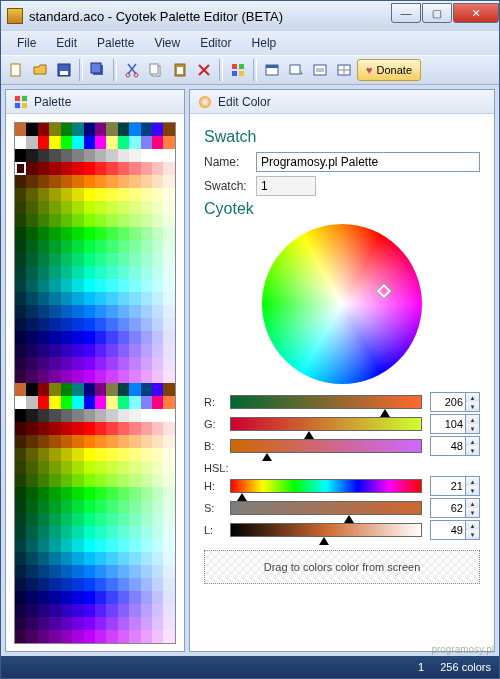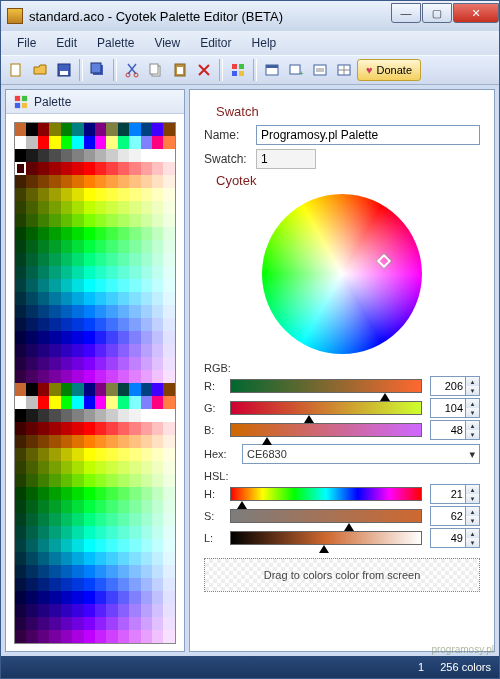--- a/index.html
+++ b/index.html
@@ -23,21 +23,21 @@
   .panel.left { width:180px; }
   .panel.right { flex:1; }
   .tabhdr { height:24px; background:linear-gradient(#f0f5fc,#e0e8f5); border-bottom:1px solid #bfcee2; display:flex; align-items:center; padding:0 8px; gap:6px; font-size:12px; color:#1a2a4a; }
   .tabhdr .ticon { width:14px; height:14px; }
   .palbody { flex:1; padding:8px; overflow:hidden; }
   .colorgrid { border:1px solid #888; }
   .grow { display:flex; }
   .grow div { flex:1; height:13px; }
   .sel { outline:2px solid #fff; outline-offset:-2px; box-shadow:0 0 0 1px #000 inset; }
   .editbody { flex:1; padding:10px 14px; overflow:hidden; font-size:12px; color:#333; }
-  .sect { color:#7f1d1d; font-size:13px; margin:4px 12px 6px; }
+  .sect { color:#0f766e; font-size:16px; margin:4px 0 6px; }
   .frow { display:flex; align-items:center; margin:4px 0; gap:8px; }
   .frow label { width:44px; text-align:left; color:#333; }
   .txt { flex:1; height:20px; border:1px solid #7a9ac0; padding:0 4px; font-size:12px; }
   .idx { width:60px; height:20px; border:1px solid #bbb; background:#f4f4f4; padding:0 4px; font-size:12px; }
   .wheel { width:160px; height:160px; border-radius:50%; margin:6px auto 8px; position:relative;
     background: conic-gradient(from 90deg, #f0f, #00f, #0ff, #0f0, #ff0, #f00, #f0f); }
   .wheel::after { content:""; position:absolute; inset:0; border-radius:50%; background:radial-gradient(circle,#fff 0%,rgba(255,255,255,0) 70%); }
   .marker { position:absolute; width:10px; height:10px; transform:translate(-50%,-50%) rotate(45deg); border:2px solid #fff; box-shadow:0 0 0 1px #555; }
   .chlabel { font-size:11px; color:#333; margin:6px 0 2px; }
   .chrow { display:flex; align-items:center; gap:8px; margin:2px 0; }
@@ -820,37 +820,48 @@
               <div style="background: rgb(224, 128, 255);"></div>
               <div style="background: rgb(232, 160, 255);"></div>
               <div style="background: rgb(240, 192, 255);"></div>
               <div style="background: rgb(248, 224, 255);"></div>
             </div>
           </div>
       </div>
     </div>
 
     <div class="panel right">
+      <div class="tabhdr">
+        <svg class="ticon" viewBox="0 0 16 16">
+            <circle cx="8" cy="8" r="7" fill="url(#g)"></circle>
+            <defs>
+              <radialGradient id="g">
+                <stop offset="0" stop-color="#fff"></stop>
+                <stop offset="1" stop-color="#f0a040"></stop>
+              </radialGradient>
+            </defs>
+          </svg>
+        <span>Edit Color</span>
+      </div>
       <div class="editbody">
         <div class="sect">Swatch</div>
         <div class="frow">
           <label>Name:</label>
           <input class="txt" value="Programosy.pl Palette" style="">
         </div>
         <div class="frow">
           <label>Swatch:</label>
           <input class="idx" readonly="" value="1" style="">
         </div>
 
         <div class="sect">Cyotek</div>
         <div class="wheel">
           <div class="marker" style="left:76%; top:42%"></div>
         </div>
 
-        <div class="chlabel">RGB:</div>
         <div class="chrow">
           <label>R:</label>
           <div class="grad" style="background:linear-gradient(90deg,#006830,#ff6830)">
               <div class="thumb" style="left:81%"></div>
             </div>
           <div class="spin">
               <input value="206" style="">
               <div class="ar">
                 <div>▴</div>
                 <div>▾</div>
@@ -876,27 +887,20 @@
               <div class="thumb" style="left:19%"></div>
             </div>
           <div class="spin">
               <input value="48" style="">
               <div class="ar">
                 <div>▴</div>
                 <div>▾</div>
               </div>
             </div>
         </div>
-        <div class="hexrow">
-          <label>Hex:</label>
-          <div class="hexsel">
-              <span>CE6830</span>
-              <span>▾</span>
-            </div>
-        </div>
 
         <div class="chlabel">HSL:</div>
         <div class="chrow">
           <label>H:</label>
           <div class="grad" style="background:linear-gradient(90deg,#f00,#ff0,#0f0,#0ff,#00f,#f0f,#f00)">
               <div class="thumb" style="left:6%"></div>
             </div>
           <div class="spin">
               <input value="21" style="">
               <div class="ar">

